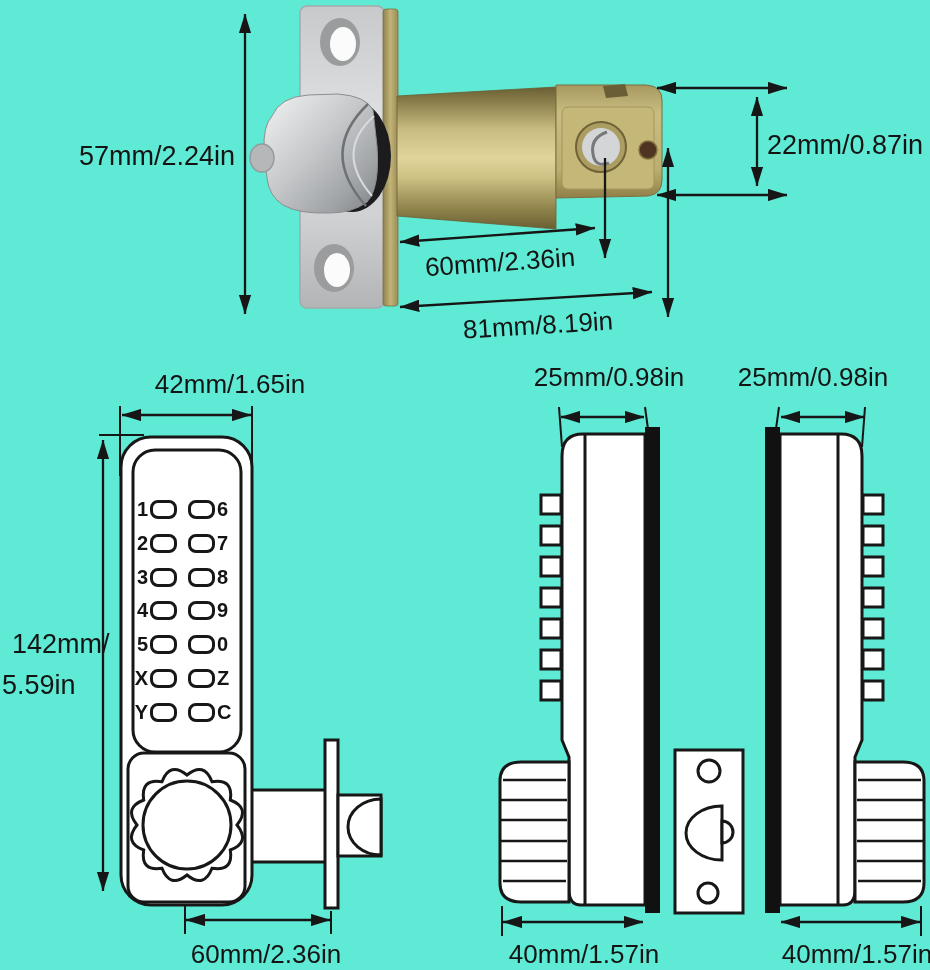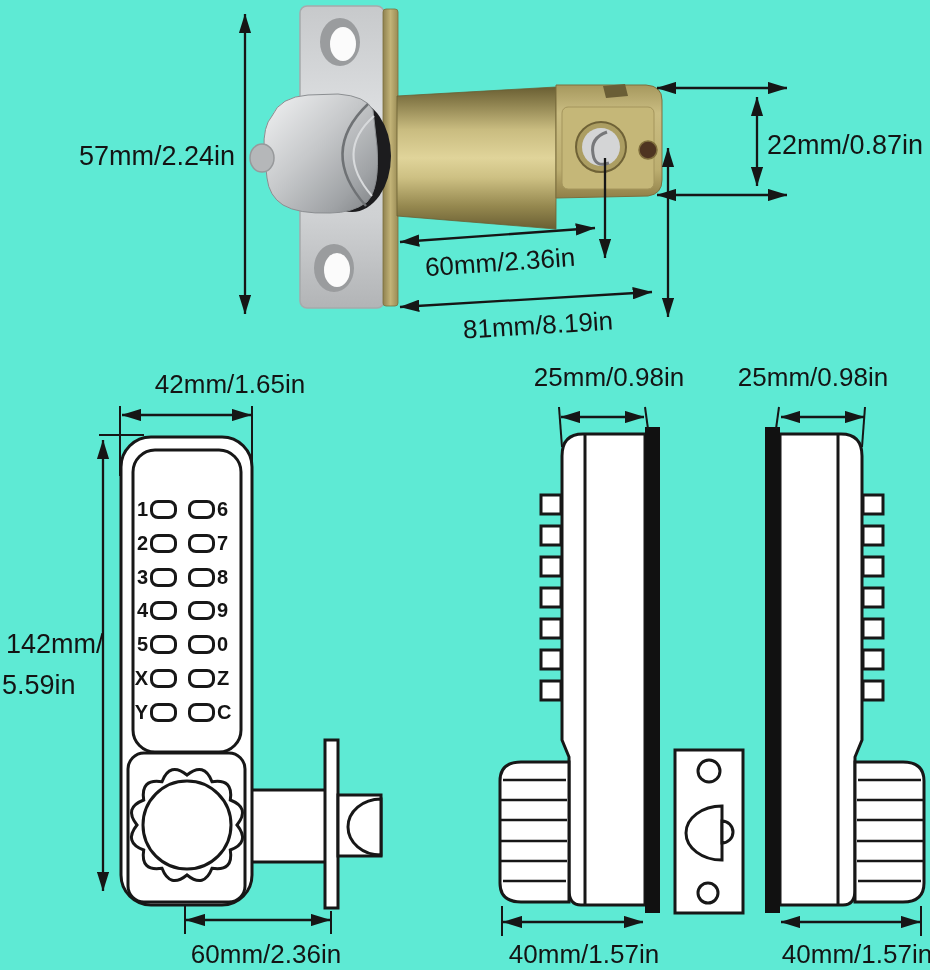--- a/index.html
+++ b/index.html
@@ -195,21 +195,21 @@
     <line x1="781" y1="922" x2="920" y2="922" marker-start="url(#ah)" marker-end="url(#ah)"></line>
   </g>
 </svg>
 
 <div class="dim big ctr" style="left:77px;top:143px;">57mm/2.24in</div>
 <div class="dim big" style="left:767px;top:120px;margin-top:12px;">22mm/0.87in</div>
 <div class="dim ctr rot4" style="left:420px;top:249px;">60mm/2.36in</div>
 <div class="dim ctr rot35" style="left:458px;top:312px;">81mm/8.19in</div>
 
 <div class="dim ctr" style="left:106px;top:371px;margin-left:44px;">42mm/1.65in</div>
-<div class="dim big" style="left:6px;top:631px;">142mm/</div>
+<div class="dim big" style="left:12px;top:631px;">142mm/</div>
 <div class="dim big" style="left:2px;top:672px;text-align:right;">5.59in</div>
 <div class="dim ctr" style="left:529px;top:364px;">25mm/0.98in</div>
 <div class="dim ctr" style="left:733px;top:364px;">25mm/0.98in</div>
 <div class="dim ctr" style="left:186px;top:941px;">60mm/2.36in</div>
 <div class="dim ctr" style="left:504px;top:941px;">40mm/1.57in</div>
 <div class="dim ctr" style="left:777px;top:941px;">40mm/1.57in</div>
 
 <div class="krow">
   <span class="kl l" style="top:499px;">1</span>
   <span class="kb c1" style="top:500px;"></span>

